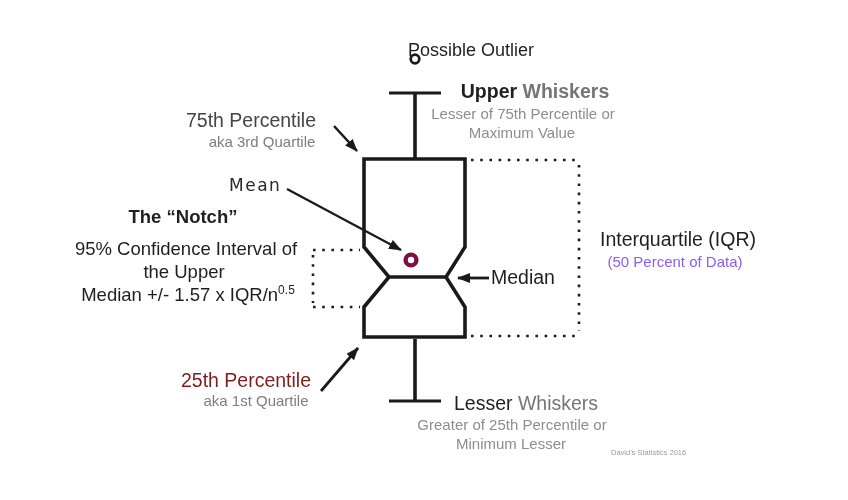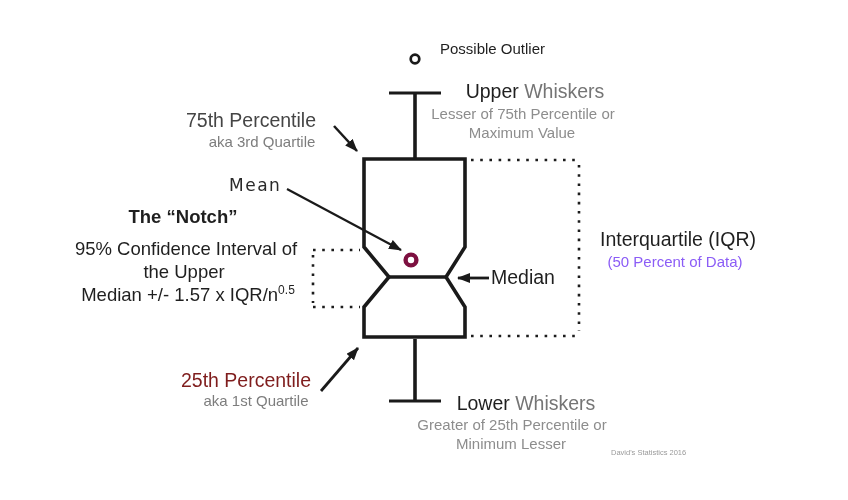--- a/index.html
+++ b/index.html
@@ -10,22 +10,22 @@
   .lbl { position:absolute; white-space:nowrap; line-height:1.15; }
   .ctr { transform:translateX(-50%); text-align:center; }
   .ink    { color:#1f1f1f; }
   .dark   { color:#454545; }
   .gray   { color:#7d7d7d;margin-left:16px; }
   .subgray{ color:#8d8d8d; }
   .t-big  { font-size:19.5px; }
   .t-sub  { font-size:15px; }
   .word-primary   { color:#1f1f1f; }
   .word-secondary { color:#757575; }
-  #possible-outlier { left:440px; top:40px; font-size:15px; }
-  #upper-title { left:535px; top:80px; }
+  #possible-outlier { left:408px; top:40px; font-size:18px; }
+  #upper-title { left:535px; top:80px;font-weight:bold; }
   #upper-sub1  { left:523px; top:105px; }
   #upper-sub2  { left:522px; top:124px; }
   #p75-title { left:251px; top:109px; }
   #p75-sub   { left:246px; top:133px; }
   #mean-label { left:229px; top:176px; font-size:17px; letter-spacing:1.5px;
                 font-family:"DejaVu Sans", sans-serif; color:#2a2a2a; }
   #notch-title   { left:183px; top:206px; font-size:18.5px; font-weight:bold; }
   #notch-line1   { left:186px; top:238px; font-size:18.5px; }
   #notch-line2   { left:184px; top:261px; font-size:18.5px; }
   #notch-formula { left:188px; top:284px; font-size:18.5px; }
@@ -110,21 +110,21 @@
 
   <div class="lbl ink" id="median-label">Median</div>
 
   <div class="lbl ctr t-big ink" id="iqr-title">Interquartile (IQR)</div>
   <div class="lbl ctr t-sub" id="iqr-sub">(50 Percent of Data)</div>
 
   <div class="lbl ctr t-big" id="p25-title">25th Percentile</div>
   <div class="lbl ctr t-sub gray" id="p25-sub">aka 1st Quartile</div>
 
   <div class="lbl ctr t-big" id="lower-title">
-    <span class="word-primary">Lower</span>
+    <span class="word-primary">Lesser</span>
     <span class="word-secondary">Whiskers</span>
   </div>
   <div class="lbl ctr t-sub subgray" id="lower-sub1">Greater of 25th Percentile or</div>
   <div class="lbl ctr t-sub subgray" id="lower-sub2">Minimum Lesser</div>
 
   <div class="lbl" id="watermark">David's Statistics 2016</div>
 
 
 </div>
 

